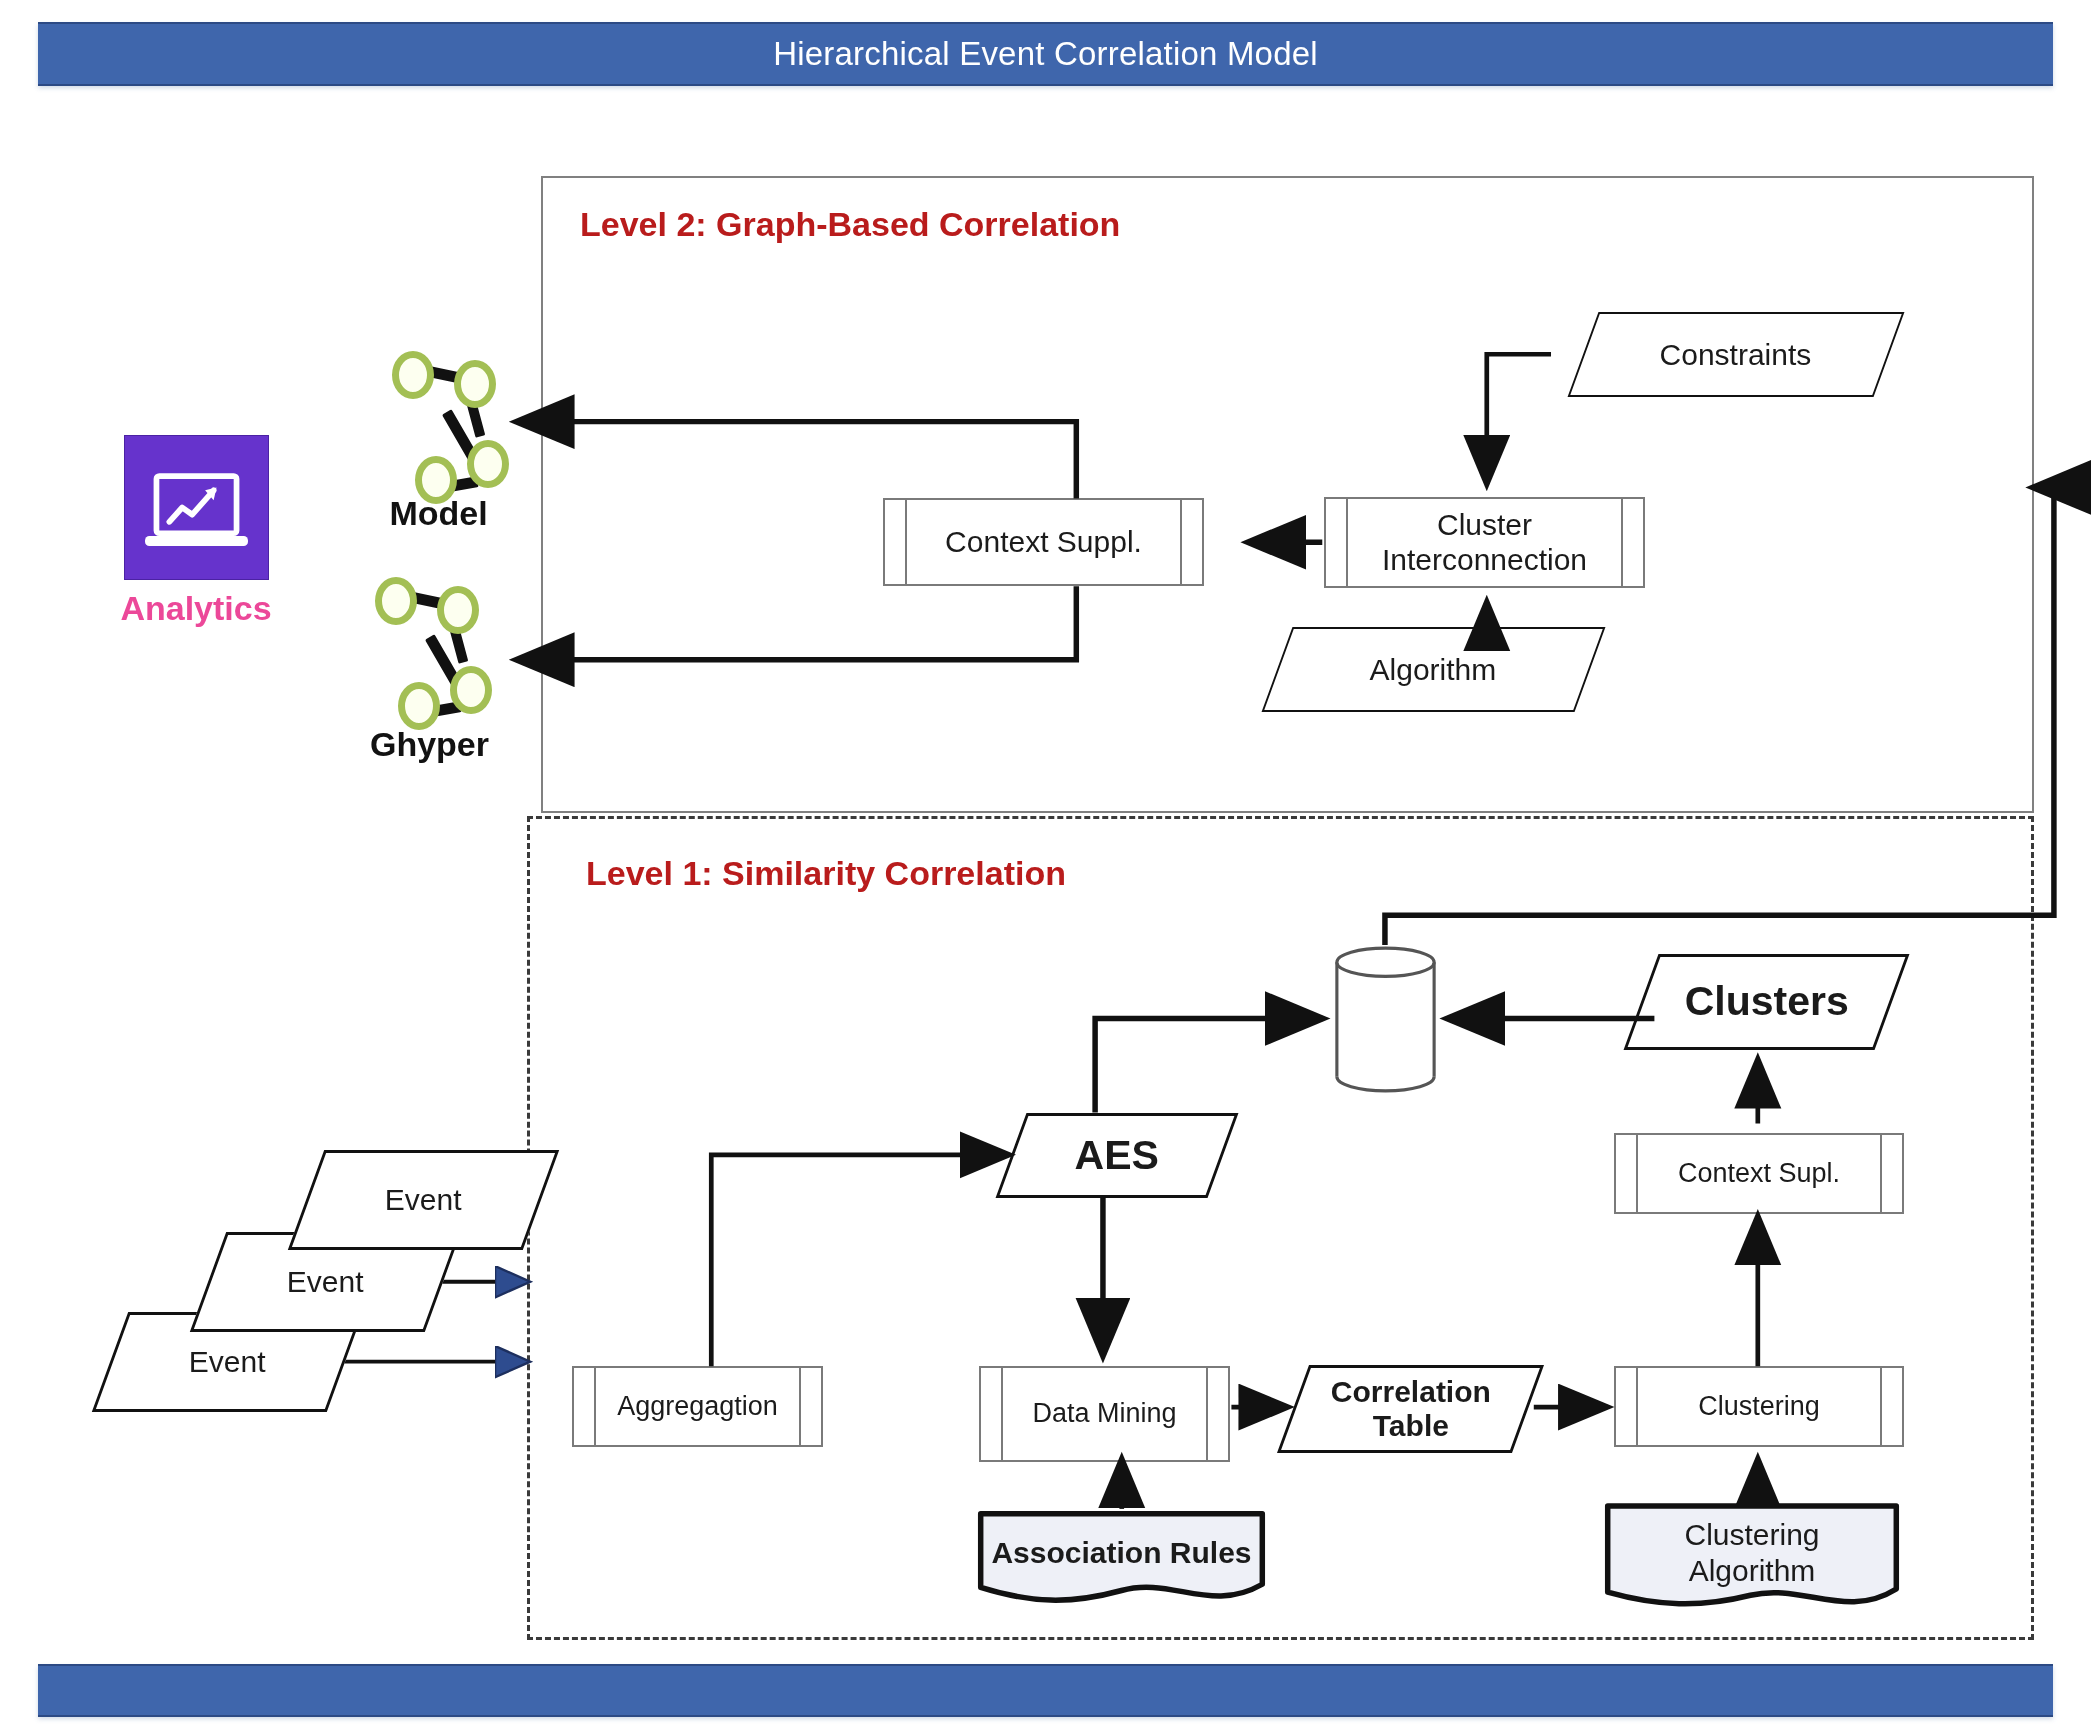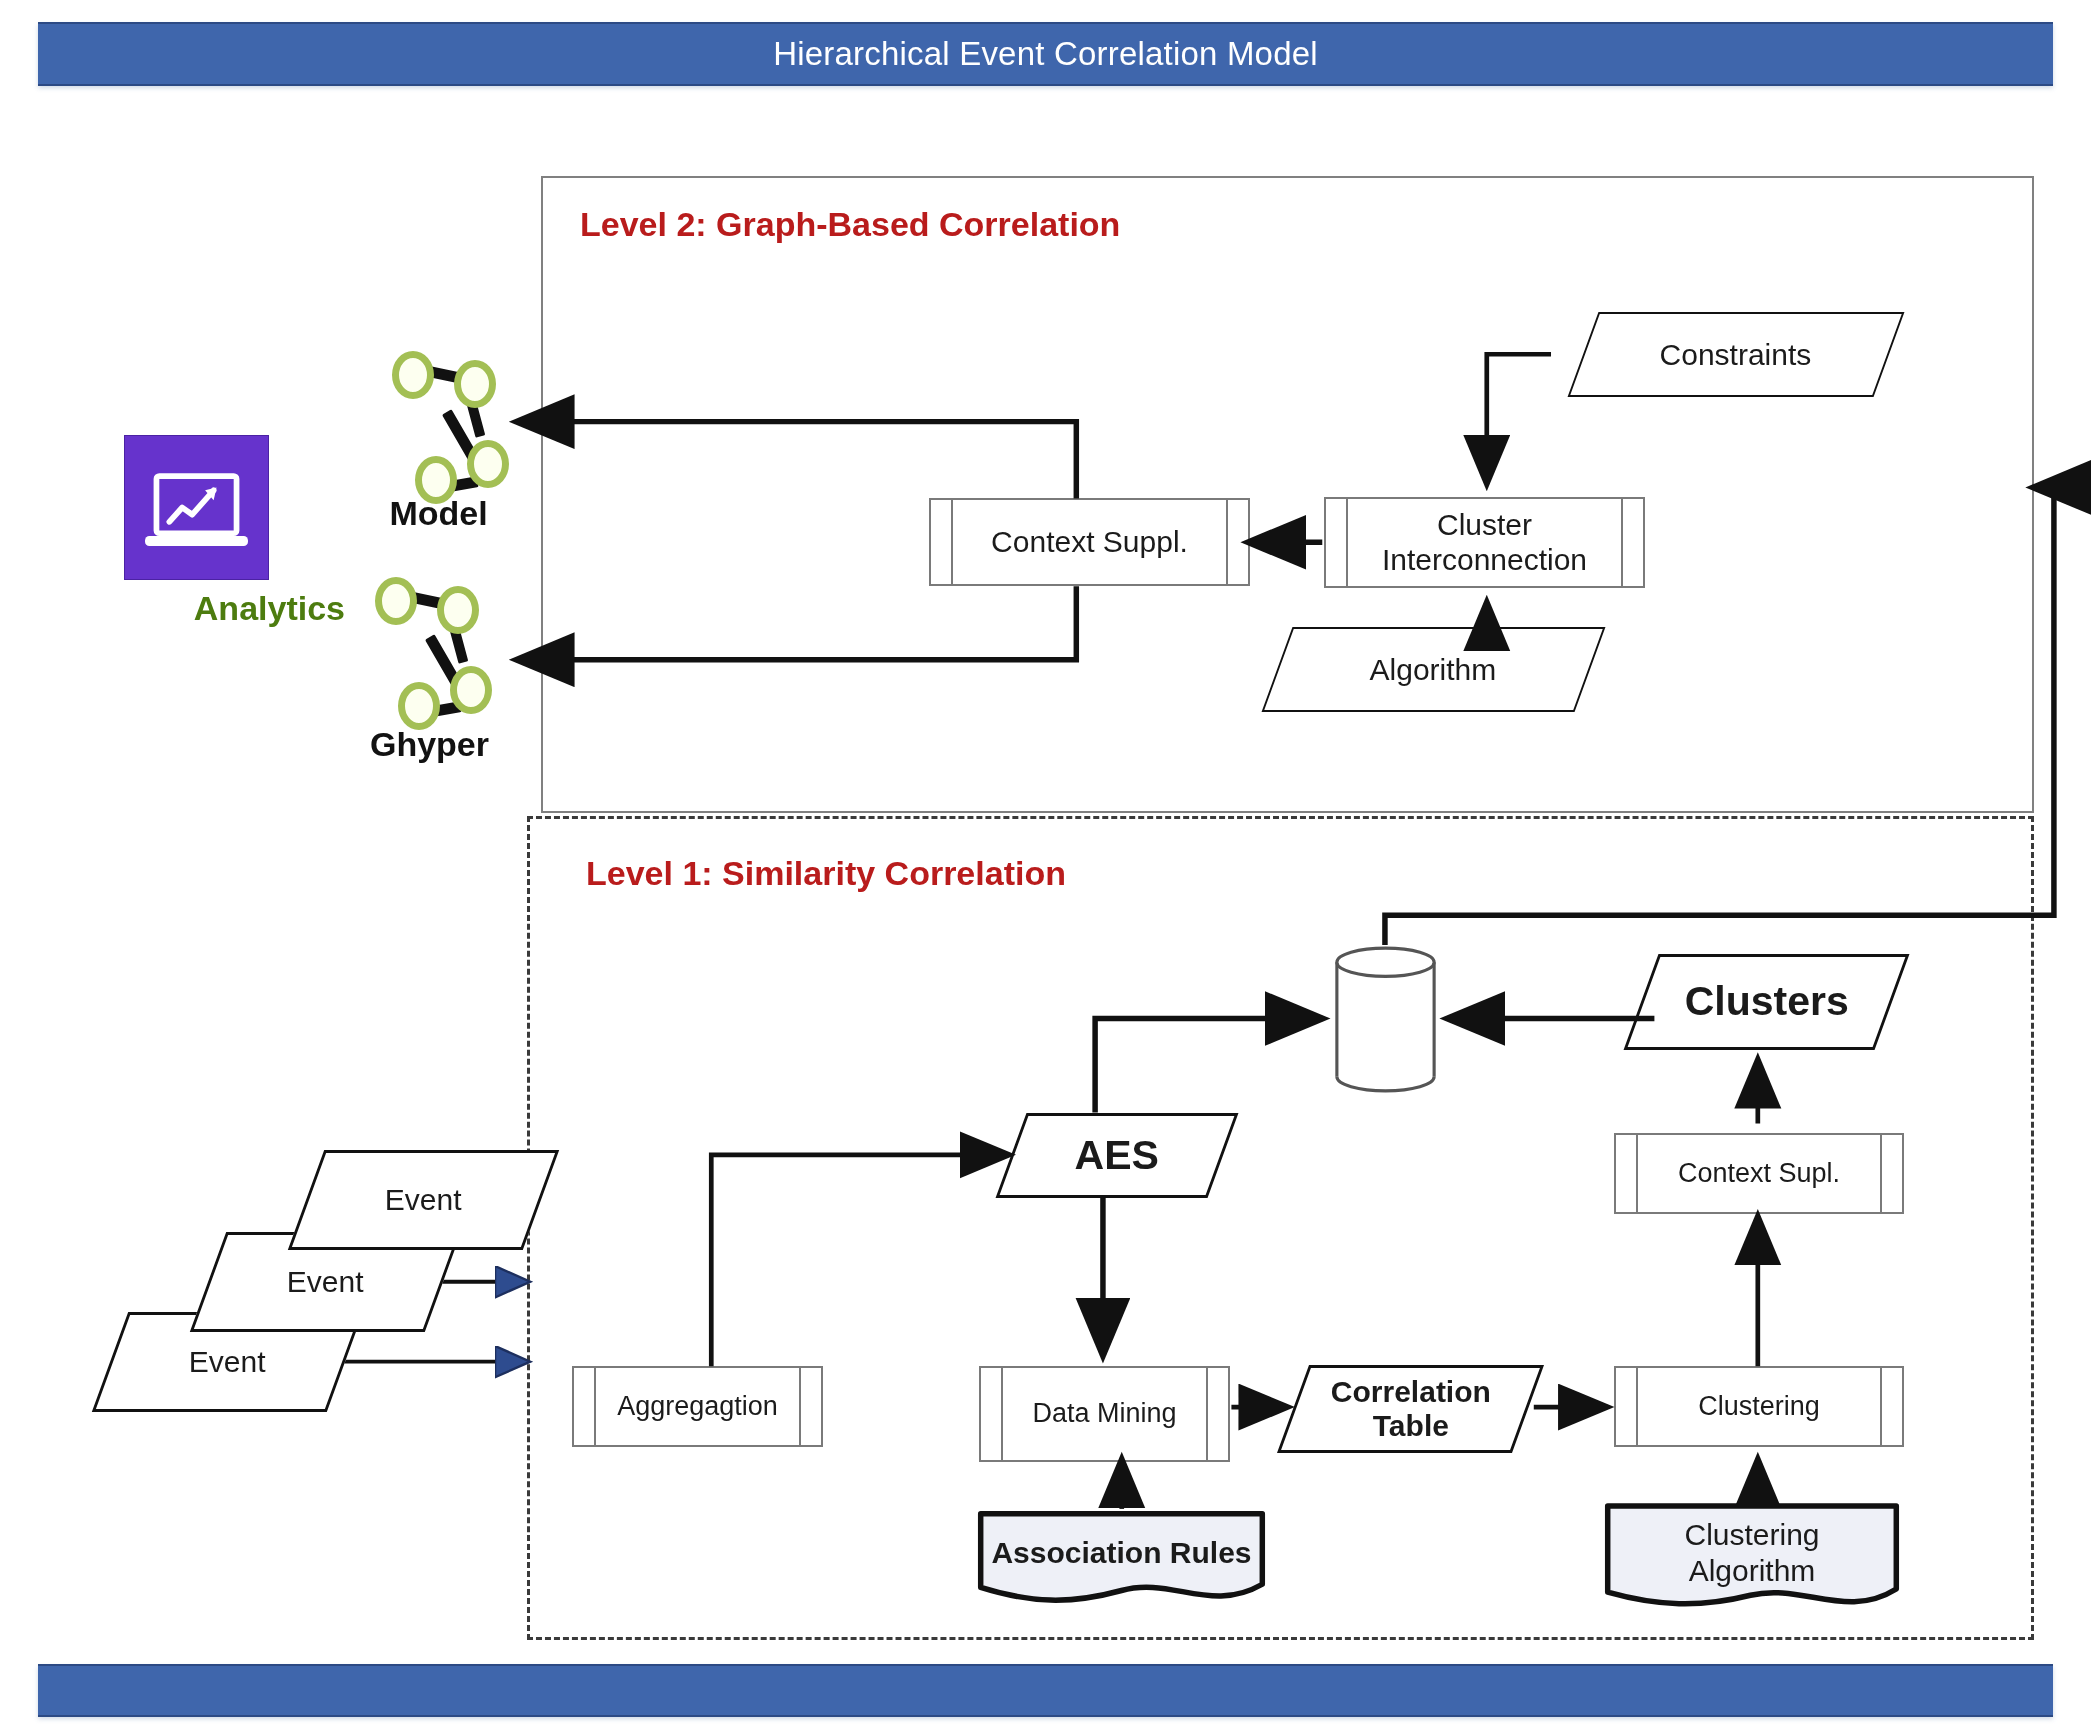--- a/index.html
+++ b/index.html
@@ -84,22 +84,22 @@
 
   
   svg.wires{position:absolute;left:0;top:0;width:2097px;height:1730px;pointer-events:none;}
 
   
   #analytics-tile{
     position:absolute;left:124px;top:435px;width:143px;height:143px;
     background:#6633cc;border:1.6px solid #4b22a3;
   }
   #analytics-label{
-    position:absolute;left:47px;top:589px;width:298px;text-align:right;
-    font-size:34px;font-weight:bold;color:#4d7c0f;
+    position:absolute;left:47px;top:589px;width:298px;text-align:center;
+    font-size:34px;font-weight:bold;color:#ec4899;
   }
   .graphlabel{
     position:absolute;text-align:center;font-size:34px;font-weight:bold;color:#121212;
     white-space:nowrap;
   }
   #gflow-label{left:329px;top:494px;width:219px;}
   #ghyper-label{left:312px;top:725px;width:235px;}
 
   .gnode{position:absolute;border:7px solid #a3bf54;border-radius:50%;background:#fdfff0;}
   .gedge{position:absolute;background:#111;border-radius:1.6px;}
@@ -157,21 +157,21 @@
   <div class="graphlabel" id="ghyper-label">Ghyper</div>
 
   <div class="node para thin t34" style="left:1583px;top:312px;width:306px;height:85px;">
     <span class="lbl">Constraints</span>
   </div>
 
   <div class="node para thin t34" style="left:1277px;top:627px;width:313px;height:85px;">
     <span class="lbl">Algorithm</span>
   </div>
 
-  <div class="node proc t34" style="left:929px;top:498px;width:321px;height:88px;">
+  <div class="node proc t34" style="left:883px;top:498px;width:321px;height:88px;">
     <span class="lbl">Context Suppl.</span>
   </div>
 
   <div class="node proc t34" style="left:1324px;top:497px;width:321px;height:91px;">
     <span class="lbl">
       <span>Cluster</span><br>
       <span>Interconnection</span>
     </span>
   </div>
 

